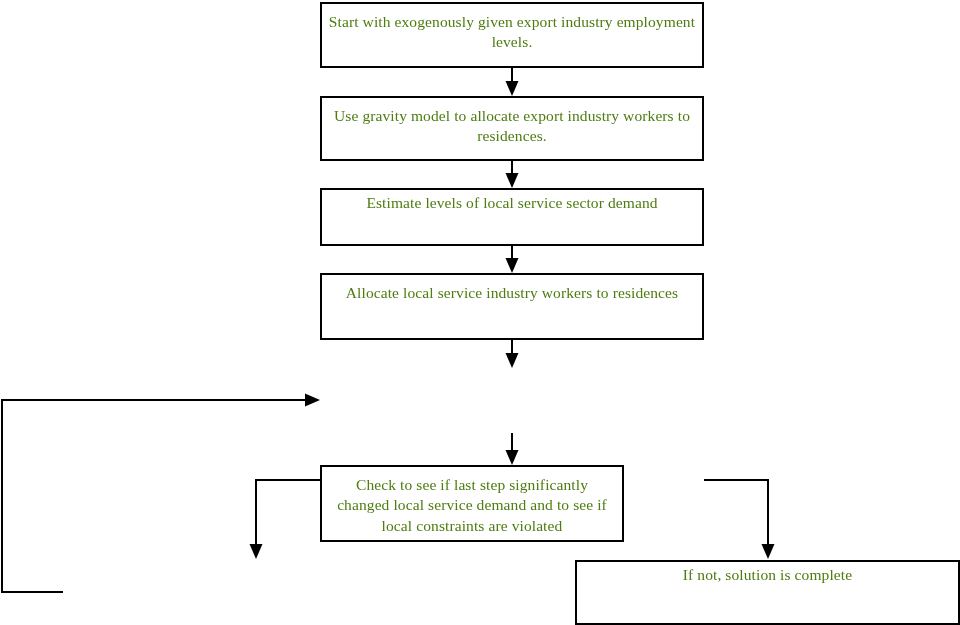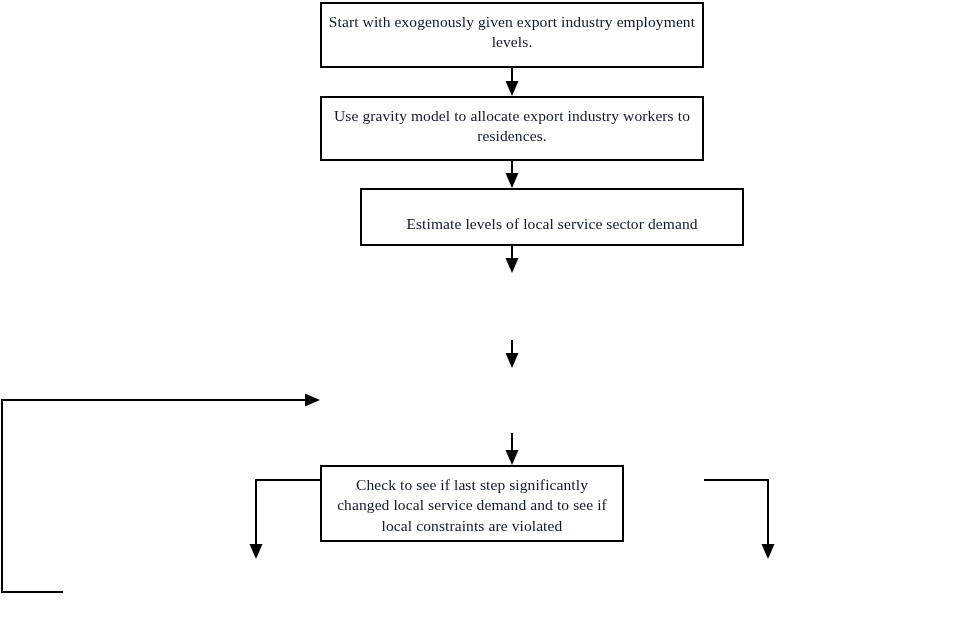--- a/index.html
+++ b/index.html
@@ -16,27 +16,27 @@
     font-family: "Liberation Serif", "DejaVu Serif", serif;
   }
   .node {
     position: absolute;
     box-sizing: border-box;
     border: 2px solid #000000;
     background: #ffffff;
     text-align: center;
     font-size: 15.5px;
     line-height: 1.32;
-    color: #0f172a;
+    color: #4d7c0f;
     padding-top: 8px;
     padding-left: 6px;
     padding-right: 6px;
     letter-spacing: 0.1px;
   }
-  .node.pad-more { padding-top: 24px; margin-left: 40px; }
+  .node.pad-more { padding-top: 3px; }
   svg.edges {
     position: absolute;
     left: 0;
     top: 0;
     width: 960px;
     height: 625px;
     pointer-events: none;
   }
   svg.edges line, svg.edges polyline, svg.edges path {
     stroke: #000000;
@@ -92,19 +92,21 @@
       <polygon class="arrowhead" points="320,400 305,393.5 305,406.5"></polygon>
     </g>
   </svg>
 
   <div class="node" style="left:320px; top:2px; width:384px; height:66px;">Start with exogenously given export industry employment levels.</div>
 
   <div class="node" style="left:320px; top:96px; width:384px; height:65px;">Use gravity model to allocate export industry workers to residences.</div>
 
   <div class="node pad-more" style="left:320px; top:188px; width:384px; height:58px;">Estimate levels of local service sector demand</div>
 
+  <div class="node" style="left:320px; top:273px; width:384px; height:67px;">Allocate local service industry workers to residences</div>
 
 
   <div class="node" style="left:320px; top:465px; width:304px; height:77px;">Check to see if last step significantly changed local service demand and to see if local constraints are violated</div>
 
 
+  <div class="node pad-more" style="left:575px; top:560px; width:385px; height:65px;">If not, solution is complete</div>
 
 </div>
 
 </body></html>

